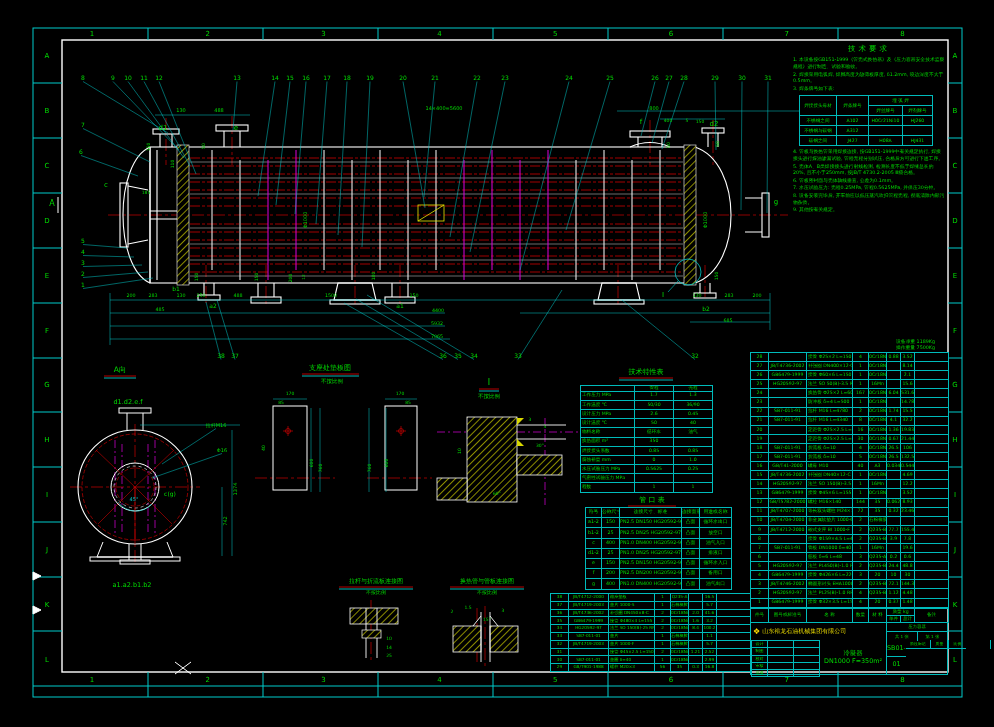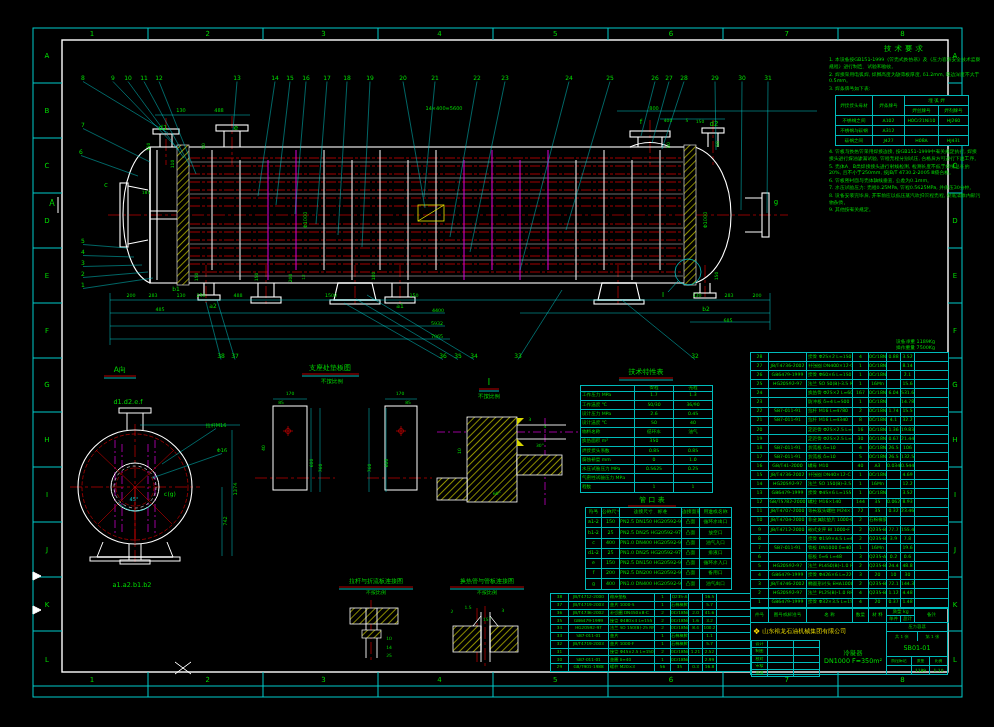--- a/index.html
+++ b/index.html
@@ -16,21 +16,21 @@
   .techT td:first-child{text-align:left;padding-left:1px;}
   .nozT{width:146px;font-size:4.8px;}
   .nozT td,.nozT th{height:9.2px;}
   .bomR{width:198px;font-size:4.6px;}
   .bomR tr{height:9.1px;}
   .bomL{width:200px;font-size:4.2px;}
   .bomL tr{height:7.8px;}
   .bom td:nth-child(3){text-align:left;padding-left:1px;}
   .weldT{width:133px;font-size:4.6px;margin:3px 0 3px 6px;}
   .weldT td,.weldT th{height:9px;}
-  .notes{left:829px;top:44px;width:152px;font-size:4.8px;line-height:1.38;}
+  .notes{left:793px;top:44px;width:152px;font-size:4.8px;line-height:1.38;}
   .notes .ntitle{text-align:center;font-size:7.5px;letter-spacing:3px;margin-bottom:3px;}
   .notes .nlist div{margin-bottom:1px;}
   .tb{left:750px;top:608px;width:198px;height:64px;font-size:4.6px;}
   .tb table{border-collapse:collapse;table-layout:fixed;width:198px;color:#00dd00;}
   .tb td,.tb th{border:0.5px solid #00bbbb;padding:0;text-align:center;white-space:nowrap;
                 overflow:hidden;font-weight:normal;line-height:1;}
   .companyRow{display:flex;height:17px;border-left:0.5px solid #00bbbb;border-right:0.5px solid #00bbbb;}
   .companyName{width:138px;color:#e8d800;font-size:6px;display:flex;align-items:center;
                border-right:0.5px solid #00bbbb;}
   .logo{color:#ffdd00;font-size:8px;margin:0 2px;}
@@ -38,21 +38,21 @@
   .tbRight .r1{height:8px;border-bottom:0.5px solid #00bbbb;text-align:center;font-size:4.4px;line-height:8px;}
   .tbRight .r2{height:9px;display:flex;}
   .tbRight .r2 div{width:30px;font-size:4.2px;line-height:9px;text-align:center;}
   .tbRight .r2 div:first-child{border-right:0.5px solid #00bbbb;}
   .lower{display:flex;height:34px;border:0.5px solid #00bbbb;border-top:none;}
   .sig{width:68px;border-right:0.5px solid #00bbbb;}
   .sig table{width:68px;}
   .sig td{height:6.3px;font-size:4px;}
   .mid{width:70px;border-right:0.5px solid #00bbbb;display:flex;flex-direction:column;
        align-items:center;justify-content:center;font-size:6.4px;line-height:1.3;}
-  .num{width:60px;display:flex;flex-direction:column;}
+  .num{width:60px;display:flex;flex-direction:row;}
   .num .dno{height:16px;font-size:6.4px;text-align:center;line-height:16px;border-bottom:0.5px solid #00bbbb;}
   .num .lbl,.num .val{display:flex;}
   .num .lbl div,.num .val div{text-align:center;font-size:3.8px;}
   .num .lbl div{height:8px;line-height:8px;border-bottom:0.5px solid #00bbbb;}
   .num .val div{height:9px;line-height:9px;font-size:4.4px;}
   .num .c1{width:24px;border-right:0.5px solid #00bbbb;}
   .num .c2{width:17px;border-right:0.5px solid #00bbbb;}
   .num .c3{width:17px;}
 </style>
 </head>

